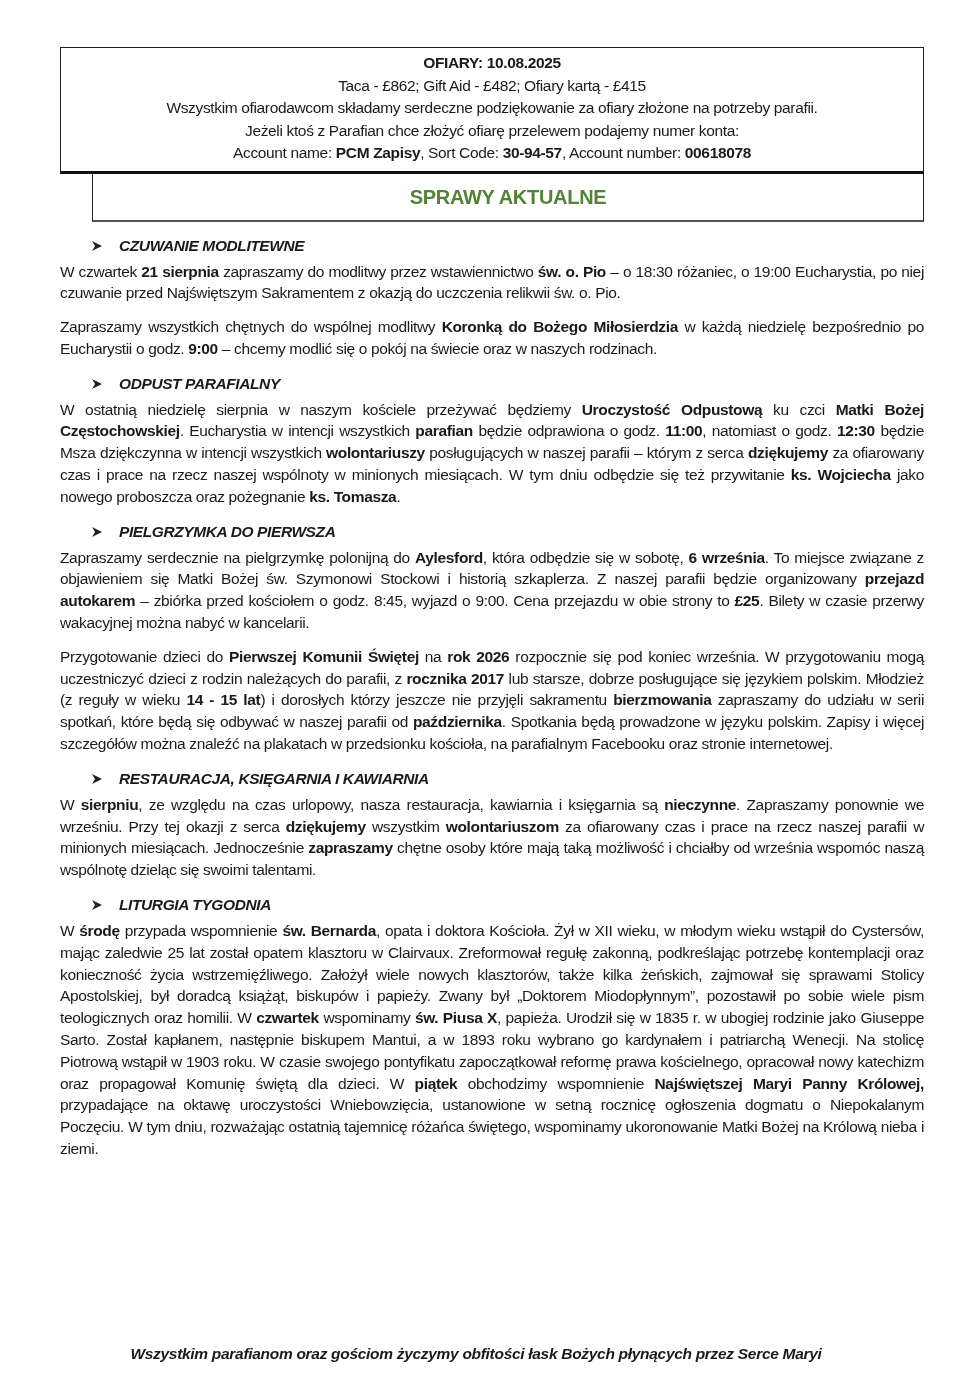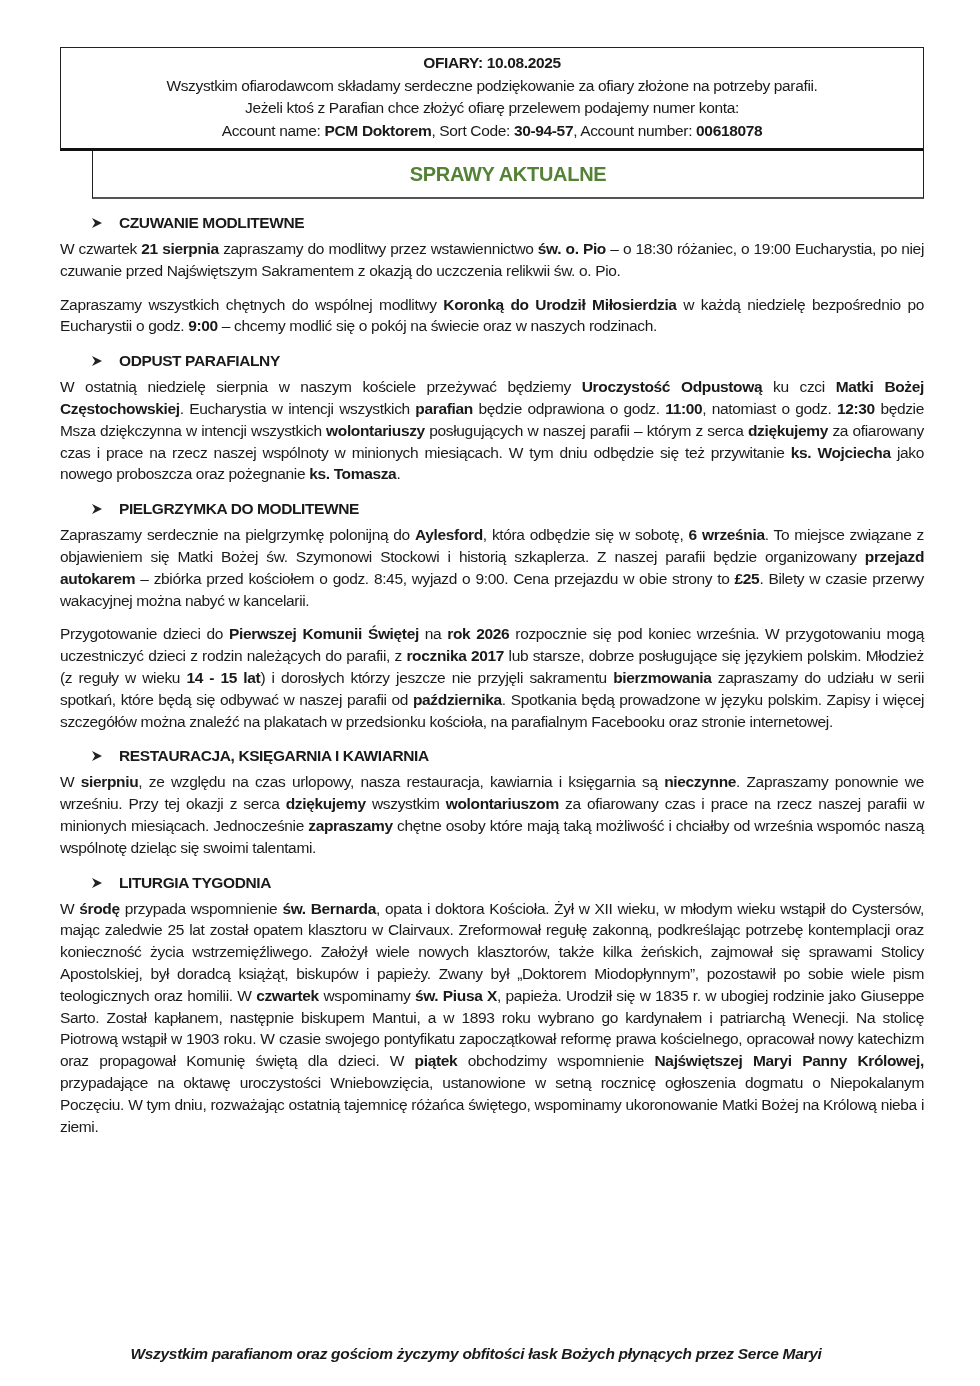--- a/index.html
+++ b/index.html
@@ -45,20 +45,21 @@
     }
     .section { margin-top: 12px; }
     .section-head {
       display: flex;
       align-items: center;
       padding-left: 31px;
       height: 24px;
       font-weight: bold;
       font-size: 15.5px;
       letter-spacing: -0.4px;
+      font-style: italic;
     }
     .arrow {
       display: inline-block;
       width: 14px;
       margin-right: 14px;
       font-size: 14px;
       line-height: 14px;
     }
     .arrow svg { display: block; }
     .para {
@@ -81,62 +82,63 @@
       letter-spacing: -0.3px;
       margin-top: 32px;
     }
   </style>
 </head>
 <body>
 
 <div class="page">
   <div class="offer-box">
     <div class="offer-title">OFIARY:  10.08.2025</div>
+    <div>Taca - £862;  Gift Aid - £482;  Ofiary kartą - £415</div>
     <div>Wszystkim ofiarodawcom składamy serdeczne podziękowanie za ofiary złożone na potrzeby parafii.</div>
     <div>Jeżeli ktoś z Parafian chce złożyć ofiarę przelewem podajemy numer konta:</div>
-    <div><span>Account name: </span><b>PCM Doktorem</b><span>, Sort Code: </span><b>30-94-57</b><span>, Account number: </span><b>00618078</b></div>
+    <div><span>Account name: </span><b>PCM Zapisy</b><span>, Sort Code: </span><b>30-94-57</b><span>, Account number: </span><b>00618078</b></div>
   </div>
   <div class="title-box">
     <span>SPRAWY AKTUALNE</span>
   </div>
 
   <div id="sections">
       <div class="section">
         <div class="section-head">
           <span class="arrow">
             <svg width="12" height="12" viewBox="0 0 12 12">
               <path d="M1 1 L11 6 L1 11 L4 6 Z" fill="#222"></path>
             </svg>
           </span>
           <span>CZUWANIE MODLITEWNE</span>
         </div>
         <div class="para"><span>W czwartek </span><b>21 sierpnia</b><span> zapraszamy do modlitwy przez wstawiennictwo </span><b>św. o. Pio</b><span> – o 18:30 różaniec, o 19:00 Eucharystia, po niej czuwanie przed Najświętszym Sakramentem z okazją do uczczenia relikwii św. o. Pio.</span></div>
       </div>
       <div class="section">
-        <div class="para"><span>Zapraszamy wszystkich chętnych do wspólnej modlitwy </span><b>Koronką do Urodził Miłosierdzia</b><span> w każdą niedzielę bezpośrednio po Eucharystii o godz. </span><b>9:00</b><span> – chcemy modlić się o pokój na świecie oraz w naszych rodzinach.</span></div>
+        <div class="para"><span>Zapraszamy wszystkich chętnych do wspólnej modlitwy </span><b>Koronką do Bożego Miłosierdzia</b><span> w każdą niedzielę bezpośrednio po Eucharystii o godz. </span><b>9:00</b><span> – chcemy modlić się o pokój na świecie oraz w naszych rodzinach.</span></div>
       </div>
       <div class="section">
         <div class="section-head">
           <span class="arrow">
             <svg width="12" height="12" viewBox="0 0 12 12">
               <path d="M1 1 L11 6 L1 11 L4 6 Z" fill="#222"></path>
             </svg>
           </span>
           <span>ODPUST PARAFIALNY</span>
         </div>
         <div class="para"><span>W ostatnią niedzielę sierpnia w naszym kościele przeżywać będziemy </span><b>Uroczystość Odpustową</b><span> ku czci </span><b>Matki Bożej Częstochowskiej</b><span>. Eucharystia w intencji wszystkich </span><b>parafian</b><span> będzie odprawiona o godz. </span><b>11:00</b><span>, natomiast o godz. </span><b>12:30</b><span> będzie Msza dziękczynna w intencji wszystkich </span><b>wolontariuszy</b><span> posługujących w naszej parafii – którym z serca </span><b>dziękujemy</b><span> za ofiarowany czas i prace na rzecz naszej wspólnoty w minionych miesiącach. W tym dniu odbędzie się też przywitanie </span><b>ks. Wojciecha</b><span> jako nowego proboszcza oraz pożegnanie </span><b>ks. Tomasza</b><span>.</span></div>
       </div>
       <div class="section">
         <div class="section-head">
           <span class="arrow">
             <svg width="12" height="12" viewBox="0 0 12 12">
               <path d="M1 1 L11 6 L1 11 L4 6 Z" fill="#222"></path>
             </svg>
           </span>
-          <span>PIELGRZYMKA DO MODLITEWNE</span>
+          <span>PIELGRZYMKA DO PIERWSZA</span>
         </div>
         <div class="para"><span>Zapraszamy serdecznie na pielgrzymkę polonijną do </span><b>Aylesford</b><span>, która odbędzie się w sobotę, </span><b>6 września</b><span>. To miejsce związane z objawieniem się Matki Bożej św. Szymonowi Stockowi i historią szkaplerza. Z naszej parafii będzie organizowany </span><b>przejazd autokarem</b><span> – zbiórka przed kościołem o godz. 8:45, wyjazd o 9:00. Cena przejazdu w obie strony to </span><b>£25</b><span>. Bilety w czasie przerwy wakacyjnej można nabyć w kancelarii.</span></div>
       </div>
       <div class="section">
         <div class="para"><span>Przygotowanie dzieci do </span><b>Pierwszej Komunii Świętej</b><span> na </span><b>rok 2026</b><span> rozpocznie się pod koniec września. W przygotowaniu mogą uczestniczyć dzieci z rodzin należących do parafii, z </span><b>rocznika 2017</b><span> lub starsze, dobrze posługujące się językiem polskim. Młodzież (z reguły w wieku </span><b>14 - 15 lat</b><span>) i dorosłych którzy jeszcze nie przyjęli sakramentu </span><b>bierzmowania</b><span> zapraszamy do udziału w serii spotkań, które będą się odbywać w naszej parafii od </span><b>października</b><span>. Spotkania będą prowadzone w języku polskim. Zapisy i więcej szczegółów można znaleźć na plakatach w przedsionku kościoła, na parafialnym Facebooku oraz stronie internetowej.</span></div>
       </div>
       <div class="section">
         <div class="section-head">
           <span class="arrow">
             <svg width="12" height="12" viewBox="0 0 12 12">

